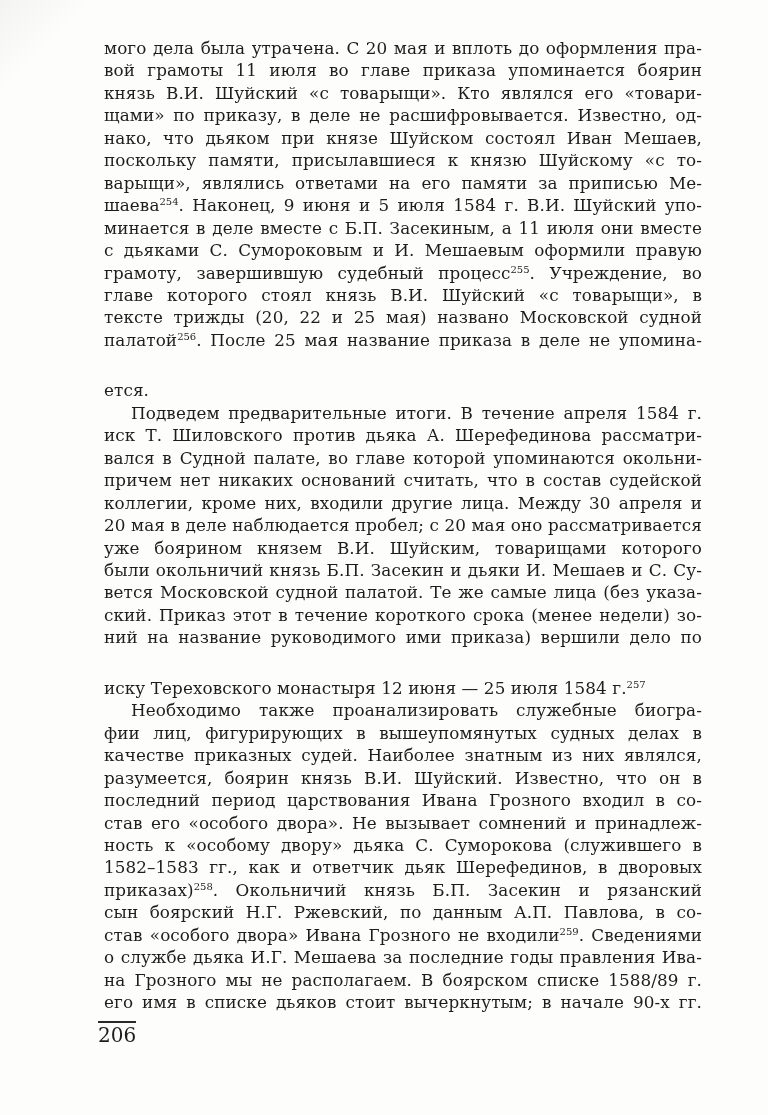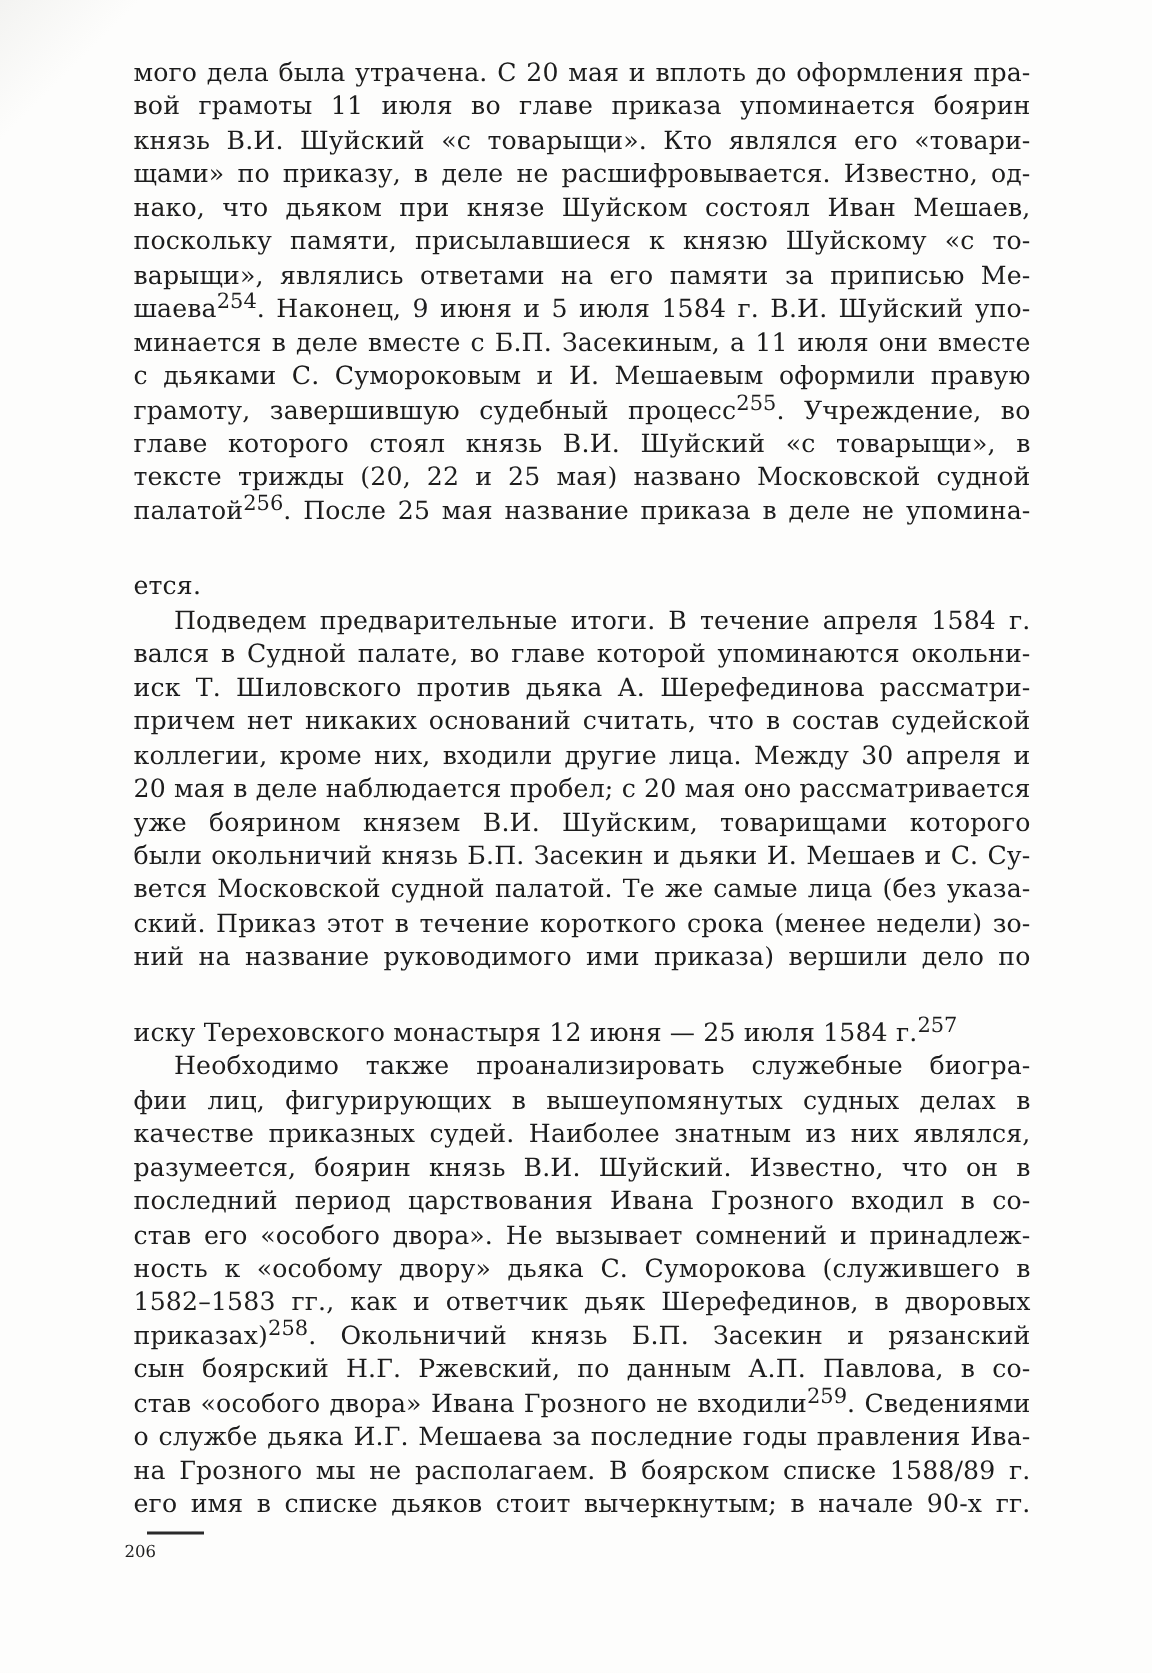--- a/index.html
+++ b/index.html
@@ -14,21 +14,21 @@
     background: #fcfcfb;
     font-family: "DejaVu Serif", "Liberation Serif", serif;
   }
   .page {
     position: absolute;
     inset: 0;
     background: linear-gradient(135deg, #f3f3f1 0%, #fdfdfc 5%, #fdfdfc 100%);
   }
   .textblock {
     position: absolute;
-    left: 89px;
+    left: 104px;
     top: 37px;
     width: 598px;
     color: #1d1d1d;
     font-size: 16.8px;
     line-height: 22.45px;
     letter-spacing: 0.1px;
   }
   .line {
     text-align: justify;
     text-align-last: justify;
@@ -36,39 +36,39 @@
     white-space: normal;
   }
   .line.no-j {
     text-align-last: left;
     margin-top: 28px;
   }
   .line.indent {
     text-indent: 27px;
   }
   .line sup {
-    font-size: 14px;
+    font-size: 10px;
     line-height: 0;
     vertical-align: 6px;
     letter-spacing: 0;
   }
   .footer-rule {
     position: absolute;
     left: 98px;
     top: 1021px;
     width: 38px;
     height: 2px;
     background: #2a2a2a;
   }
   .page-number {
     position: absolute;
-    left: 83px;
+    left: 98px;
     top: 1025px;
     color: #1d1d1d;
-    font-size: 11px;
+    font-size: 20px;
     line-height: 20px;
     text-align: center;
   }
 </style>
 </head>
 <body>
 
 <div class="page">
   <div class="textblock">
       <div class="line">мого дела была утрачена. С 20 мая и вплоть до оформления пра-</div>
@@ -80,22 +80,22 @@
       <div class="line">варыщи», являлись ответами на его памяти за приписью Ме-</div>
       <div class="line">шаева<sup>254</sup>. Наконец, 9 июня и 5 июля 1584 г. В.И. Шуйский упо-</div>
       <div class="line">минается в деле вместе с Б.П. Засекиным, а 11 июля они вместе</div>
       <div class="line">с дьяками С. Сумороковым и И. Мешаевым оформили правую</div>
       <div class="line">грамоту, завершившую судебный процесс<sup>255</sup>. Учреждение, во</div>
       <div class="line">главе которого стоял князь В.И. Шуйский «с товарыщи», в</div>
       <div class="line">тексте трижды (20, 22 и 25 мая) названо Московской судной</div>
       <div class="line">палатой<sup>256</sup>. После 25 мая название приказа в деле не упомина-</div>
       <div class="line no-j">ется.</div>
       <div class="line indent">Подведем предварительные итоги. В течение апреля 1584 г.</div>
+      <div class="line">иск Т. Шиловского против дьяка А. Шерефединова рассматри-</div>
       <div class="line">вался в Судной палате, во главе которой упоминаются окольни-</div>
-      <div class="line">иск Т. Шиловского против дьяка А. Шерефединова рассматри-</div>
       <div class="line">причем нет никаких оснований считать, что в состав судейской</div>
       <div class="line">коллегии, кроме них, входили другие лица. Между 30 апреля и</div>
       <div class="line">20 мая в деле наблюдается пробел; с 20 мая оно рассматривается</div>
       <div class="line">уже боярином князем В.И. Шуйским, товарищами которого</div>
       <div class="line">были окольничий князь Б.П. Засекин и дьяки И. Мешаев и С. Су-</div>
       <div class="line">вется Московской судной палатой. Те же самые лица (без указа-</div>
       <div class="line">ский. Приказ этот в течение короткого срока (менее недели) зо-</div>
       <div class="line">ний на название руководимого ими приказа) вершили дело по</div>
       <div class="line no-j">иску Тереховского монастыря 12 июня — 25 июля 1584 г.<sup>257</sup></div>
       <div class="line indent">Необходимо также проанализировать служебные биогра-</div>

